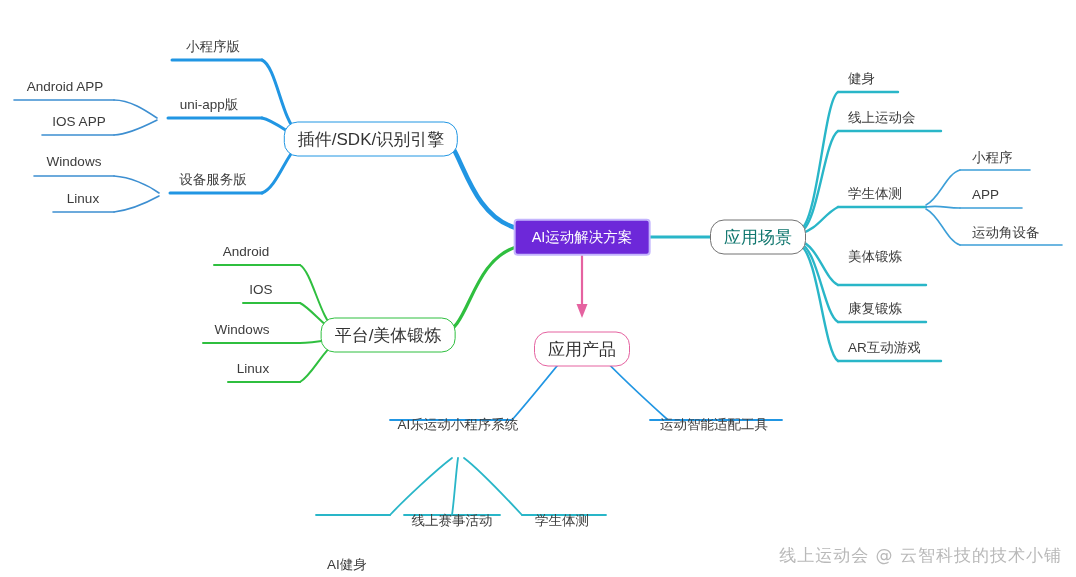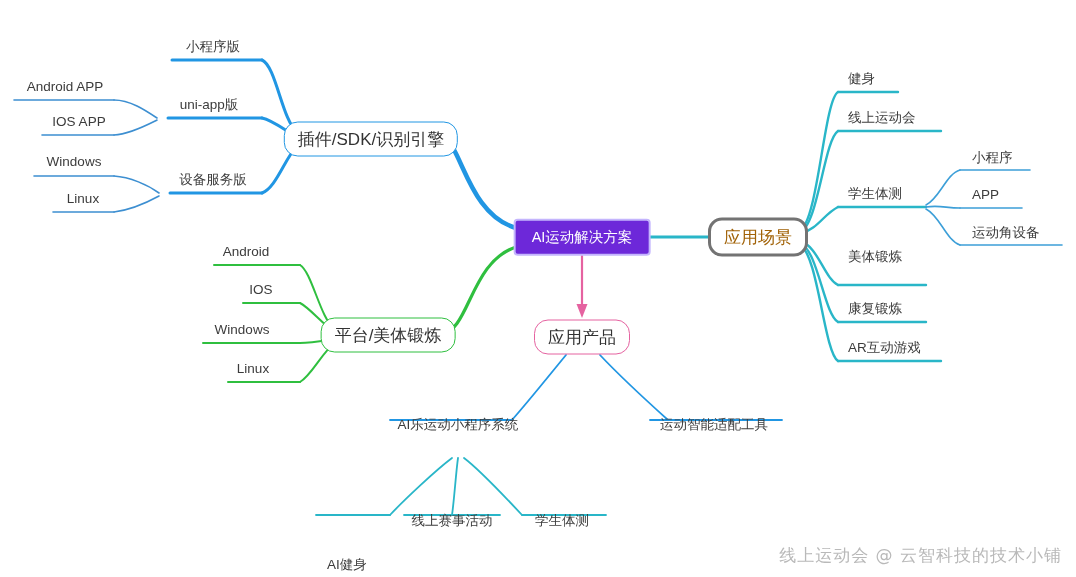--- a/index.html
+++ b/index.html
@@ -41,22 +41,22 @@
   .box.root{
     background:#6d28d9;
     border:2px solid #c4b5fd;
     color:#ffffff;
     font-size:14.5px;
     border-radius:4px;
     padding:9px 16px;
   }
   .box.blue{border:1px solid #2196e3;color:#333;}
   .box.green{border:1px solid #2fbf3f;color:#333;}
-  .box.cyan{border:3px solid #737373;color:#a16207;}
-  .box.pink{border:1px solid #e562a0;color:#333;}
+  .box.cyan{border:1px solid #737373;color:#0f766e;}
+  .box.pink{border:1px solid #e562a0;color:#333;margin-top:12px;}
 
   .watermark{
     position:absolute;
     right:14px;bottom:10px;
     font-size:17px;
     color:#b9b9b9;
     letter-spacing:1px;
     font-family:"DejaVu Sans", sans-serif;
   }
 </style>

